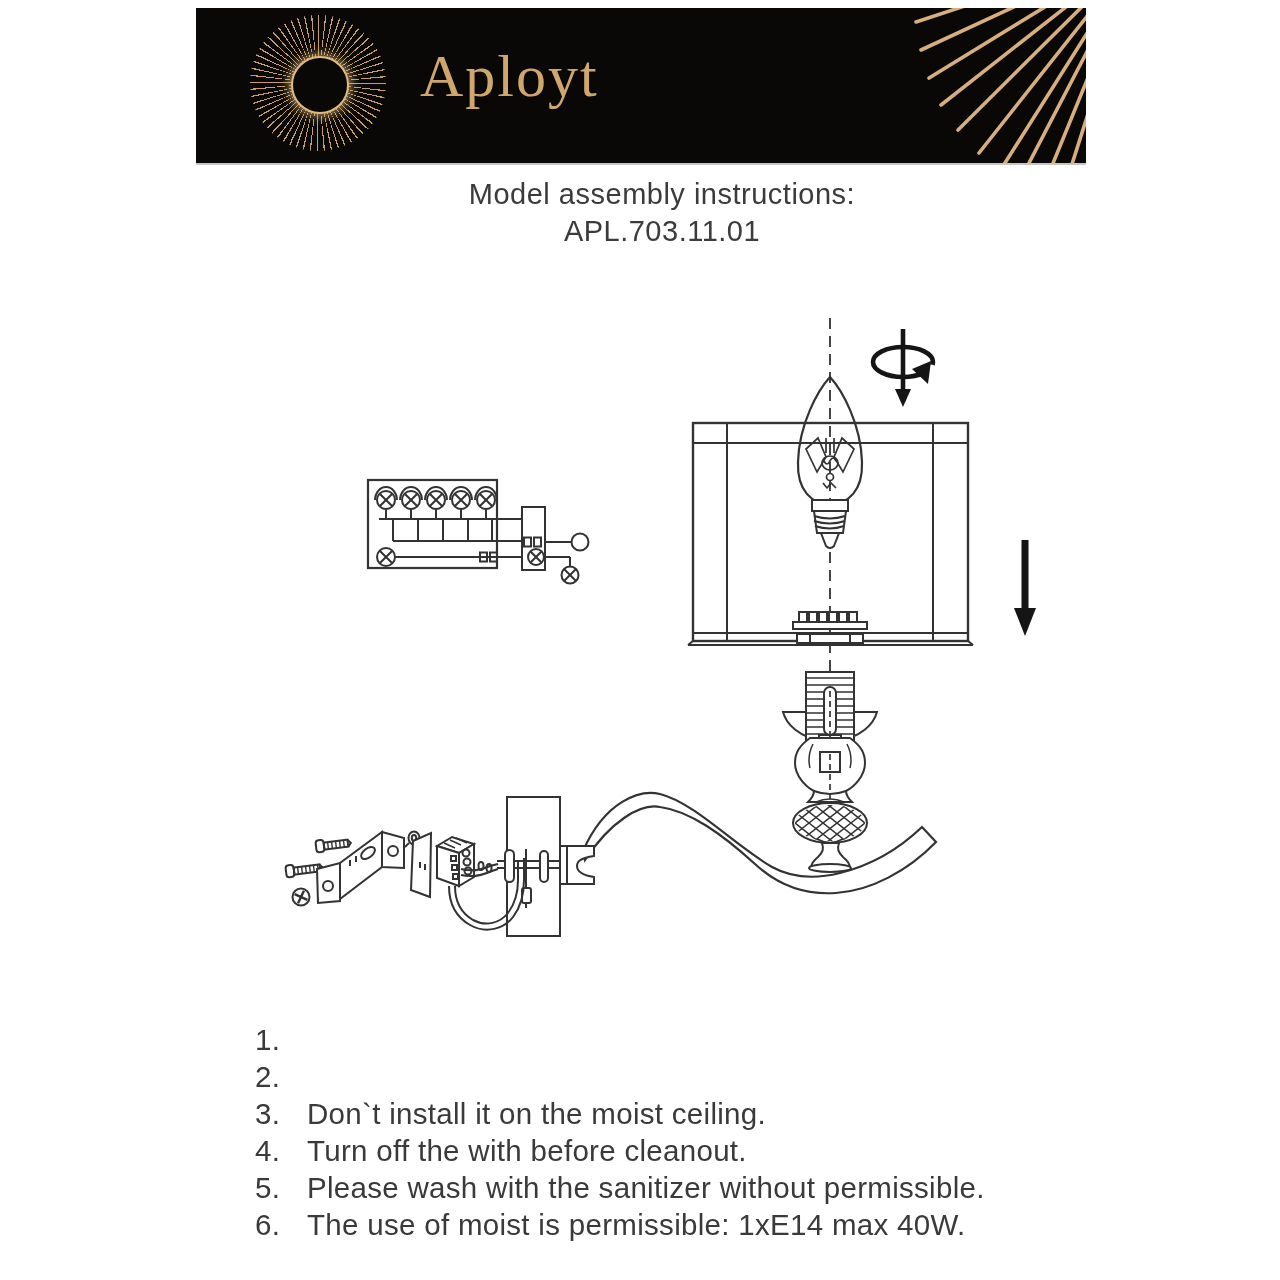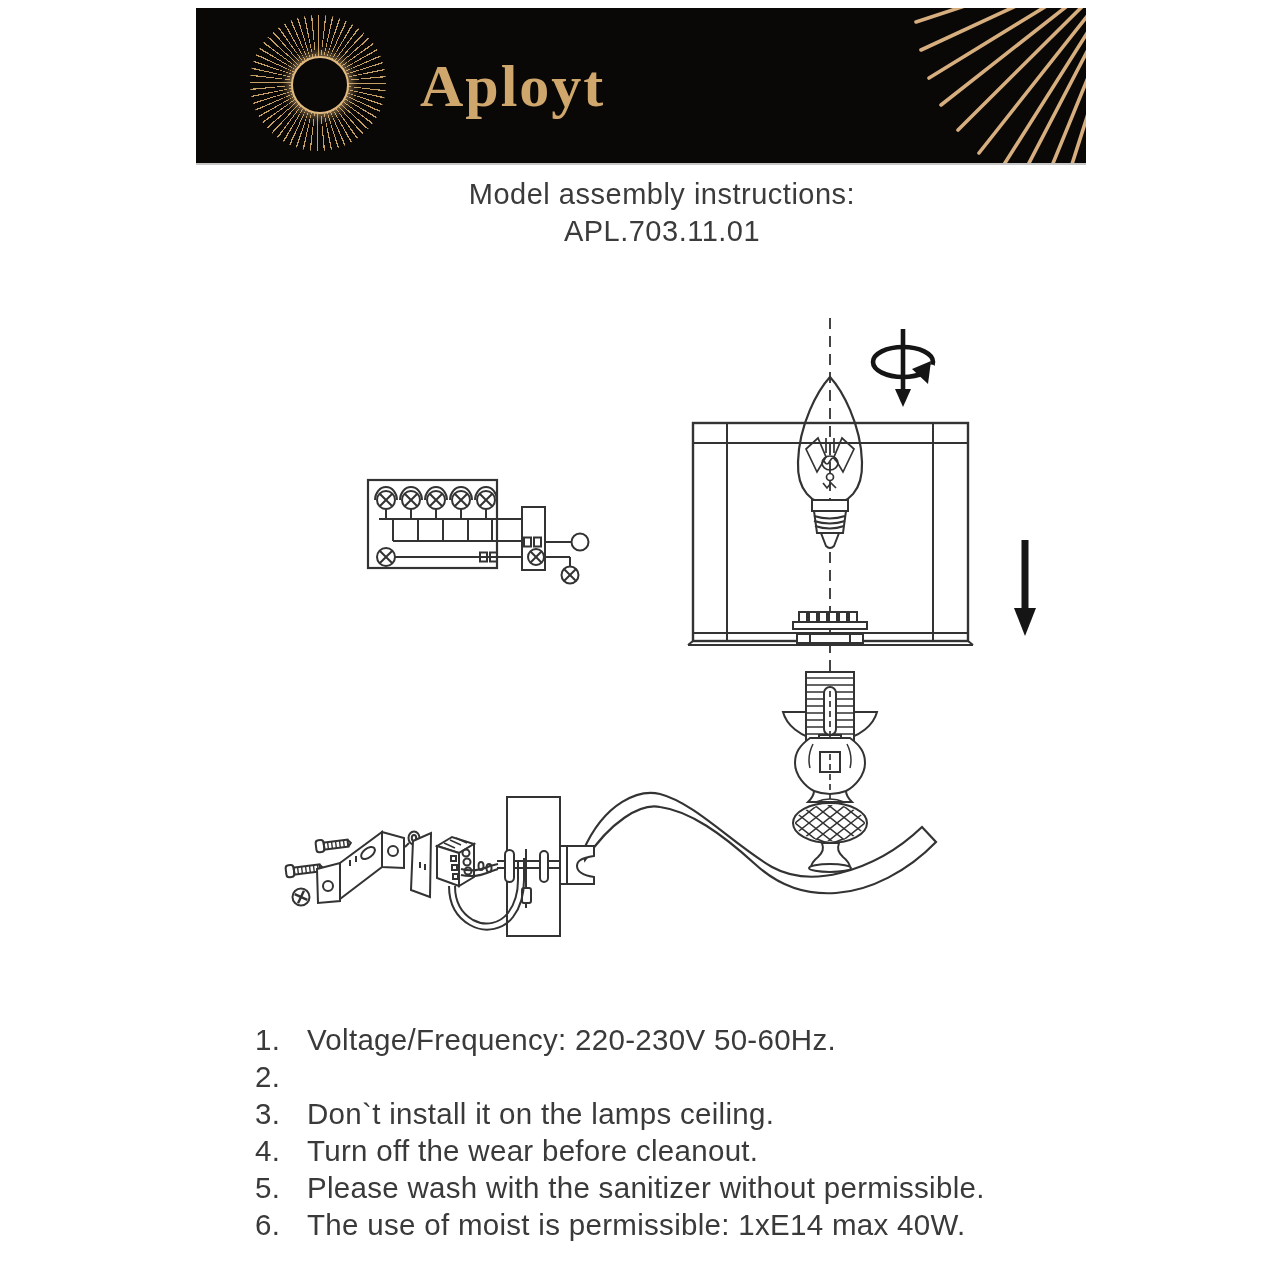--- a/index.html
+++ b/index.html
@@ -5,22 +5,22 @@
   html,body{margin:0;padding:0;background:#ffffff;}
   .page{position:relative;width:1280px;height:1280px;background:#ffffff;overflow:hidden;
         font-family:"Liberation Sans",sans-serif;color:#3b3b3b;}
   
   .banner{position:absolute;left:196px;top:8px;width:890px;height:155px;background:#0a0807;
           border-bottom:2px solid #c6c6c6;overflow:hidden;}
   .sunburst{position:absolute;left:54px;top:7px;width:136px;height:136px;border-radius:50%;
             background:repeating-conic-gradient(from 0deg,#c59f63 0deg 1.15deg,rgba(0,0,0,0) 1.15deg 6deg);}
   .sunburst-hole{position:absolute;left:95px;top:48px;width:54px;height:54px;border-radius:50%;
             background:#0a0807;border:2px solid #e0b97e;box-shadow:0 0 10px 3px rgba(222,182,124,.65);}
-  .brand{position:absolute;left:224px;top:44px;font-family:"Liberation Serif",serif;
-         font-size:60px;font-weight:700;letter-spacing:2px;color:#cfa76c;}
+  .brand{position:absolute;left:224px;top:34px;font-family:"Liberation Serif",serif;
+         font-size:60px;font-weight:400;letter-spacing:2px;color:#cfa76c;}
   .rays{position:absolute;right:0;top:0;}
   
   .title-block{position:absolute;left:0;top:176px;width:1280px;text-align:center;
                font-size:29px;line-height:37px;letter-spacing:.5px;color:#3b3b3b;padding-left:22px;}
   
   .diagram{position:absolute;left:0;top:0;width:1280px;height:1280px;}
   .diagram *{vector-effect:none;}
   
   .instructions{position:absolute;left:255px;top:1021px;font-size:29.5px;line-height:37px;
                 letter-spacing:.3px;color:#3a3a3a;}
@@ -303,32 +303,31 @@
           <path d="M822,843 C824,849 823,852 818,857 C813,861 811,864 811,868 H850 C850,864 848,861 843,857 C838,852 837,849 839,843 Z"></path>
           <ellipse cx="830" cy="868" rx="21" ry="4"></ellipse>
         </g>
       </g>
     </g>
   </svg>
 
   <div class="instructions">
     <div class="instr-row">
       <span class="instr-num">1.</span>
-      <span>Voltage/Frequency: 220-230V 50-60Hz.</span>
     </div>
     <div class="instr-row">
       <span class="instr-num">2.</span>
     </div>
     <div class="instr-row">
       <span class="instr-num">3.</span>
-      <span>Don`t install it on the lamps ceiling.</span>
+      <span>Don`t install it on the moist ceiling.</span>
     </div>
     <div class="instr-row">
       <span class="instr-num">4.</span>
-      <span>Turn off the wear before cleanout.</span>
+      <span>Turn off the with before cleanout.</span>
     </div>
     <div class="instr-row">
       <span class="instr-num">5.</span>
       <span>Please wash with the sanitizer without permissible.</span>
     </div>
     <div class="instr-row">
       <span class="instr-num">6.</span>
       <span>The use of moist is permissible: 1xE14 max 40W.</span>
     </div>
   </div>

